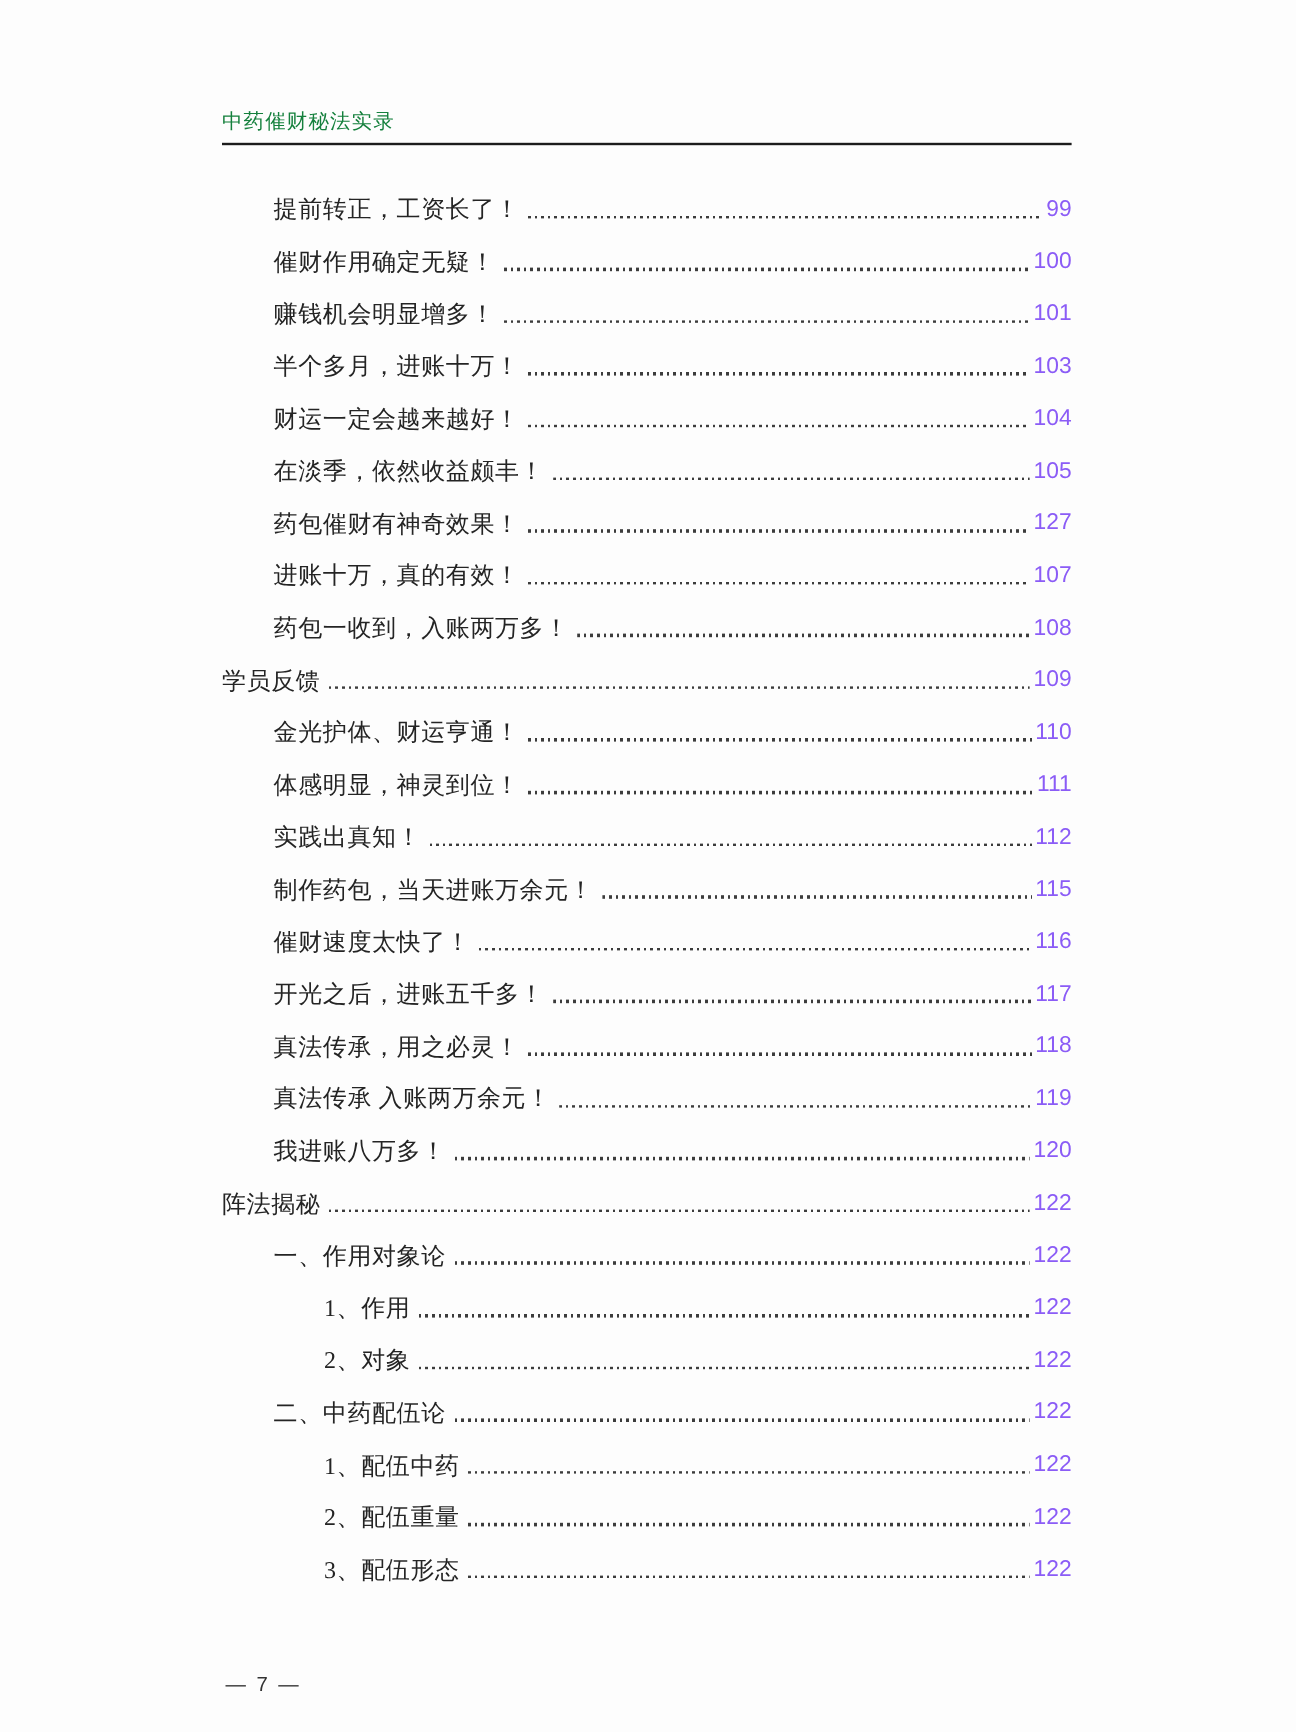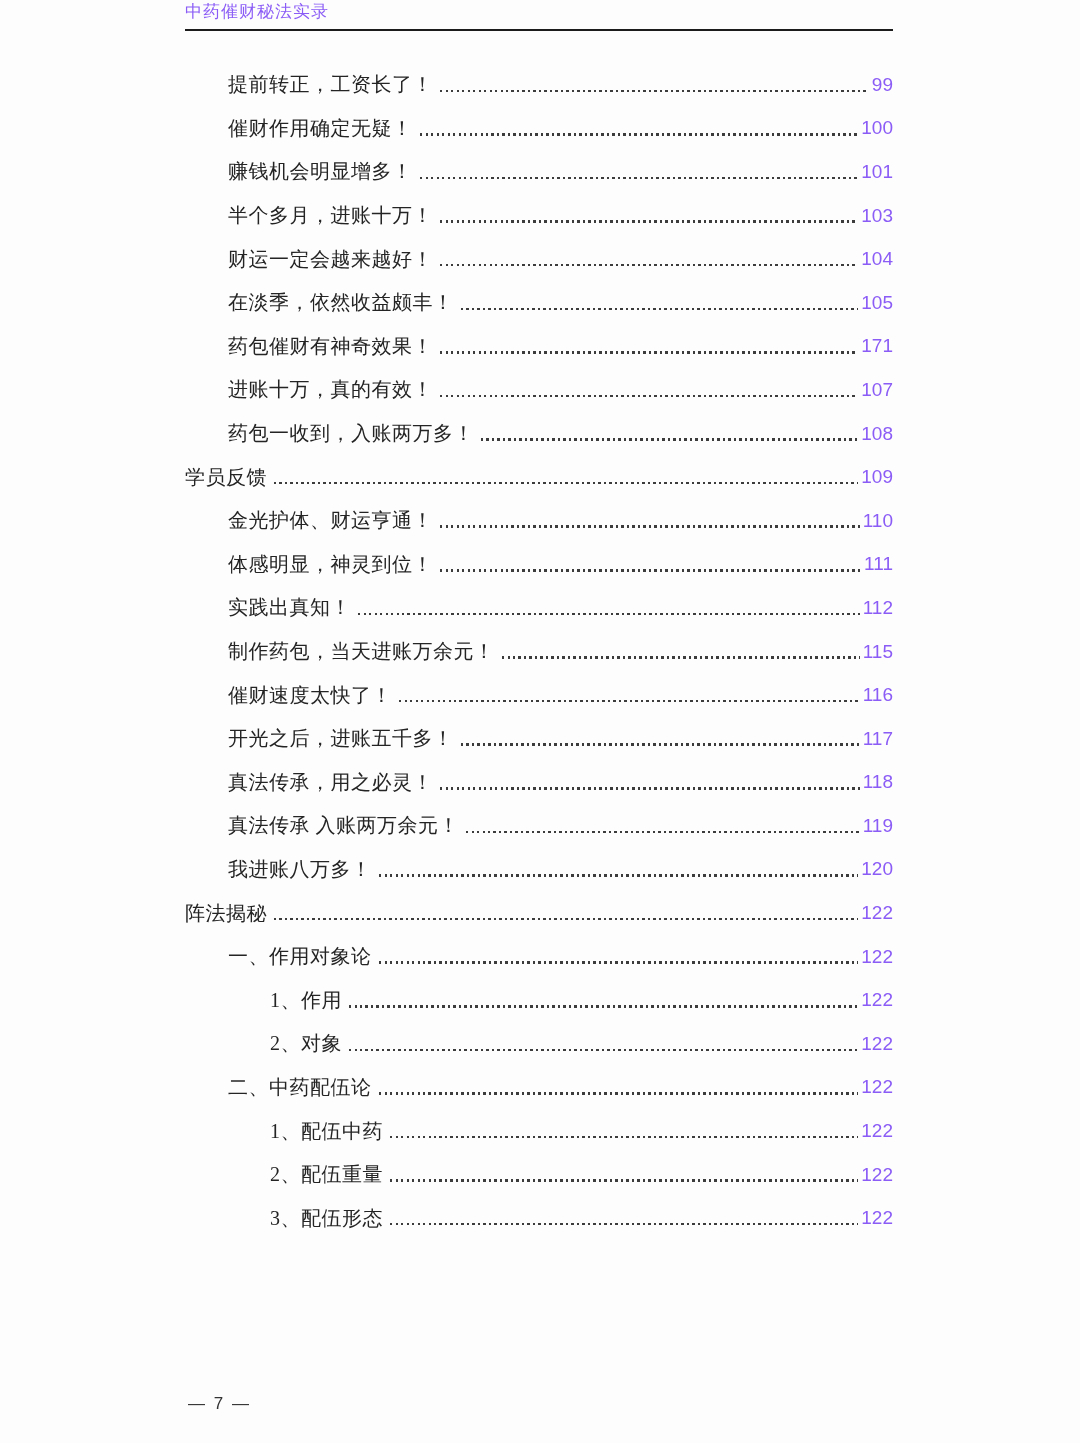--- a/index.html
+++ b/index.html
@@ -20,25 +20,26 @@
   }
 
   .content {
     position: absolute;
     left: 185px;
     top: 0;
     width: 708px;
   }
 
   .doc-header {
+    margin-top: 90px;
     padding-bottom: 6px;
     border-bottom: 2px solid #1c1c1c;
     font-size: 17px;
     letter-spacing: 1px;
-    color: #8b5cf6;
+    color: #15803d;
   }
 
   .toc-list {
     margin-top: 32px;
   }
 
   .toc-row {
     display: flex;
     align-items: center;
     height: 43.6px;
@@ -121,21 +122,21 @@
     <span class="toc-page">104</span>
   </div>
         <div class="toc-row level-1">
     <span class="toc-title">在淡季，依然收益颇丰！</span>
     <span class="toc-leader"></span>
     <span class="toc-page">105</span>
   </div>
         <div class="toc-row level-1">
     <span class="toc-title">药包催财有神奇效果！</span>
     <span class="toc-leader"></span>
-    <span class="toc-page">171</span>
+    <span class="toc-page">127</span>
   </div>
         <div class="toc-row level-1">
     <span class="toc-title">进账十万，真的有效！</span>
     <span class="toc-leader"></span>
     <span class="toc-page">107</span>
   </div>
         <div class="toc-row level-1">
     <span class="toc-title">药包一收到，入账两万多！</span>
     <span class="toc-leader"></span>
     <span class="toc-page">108</span>

